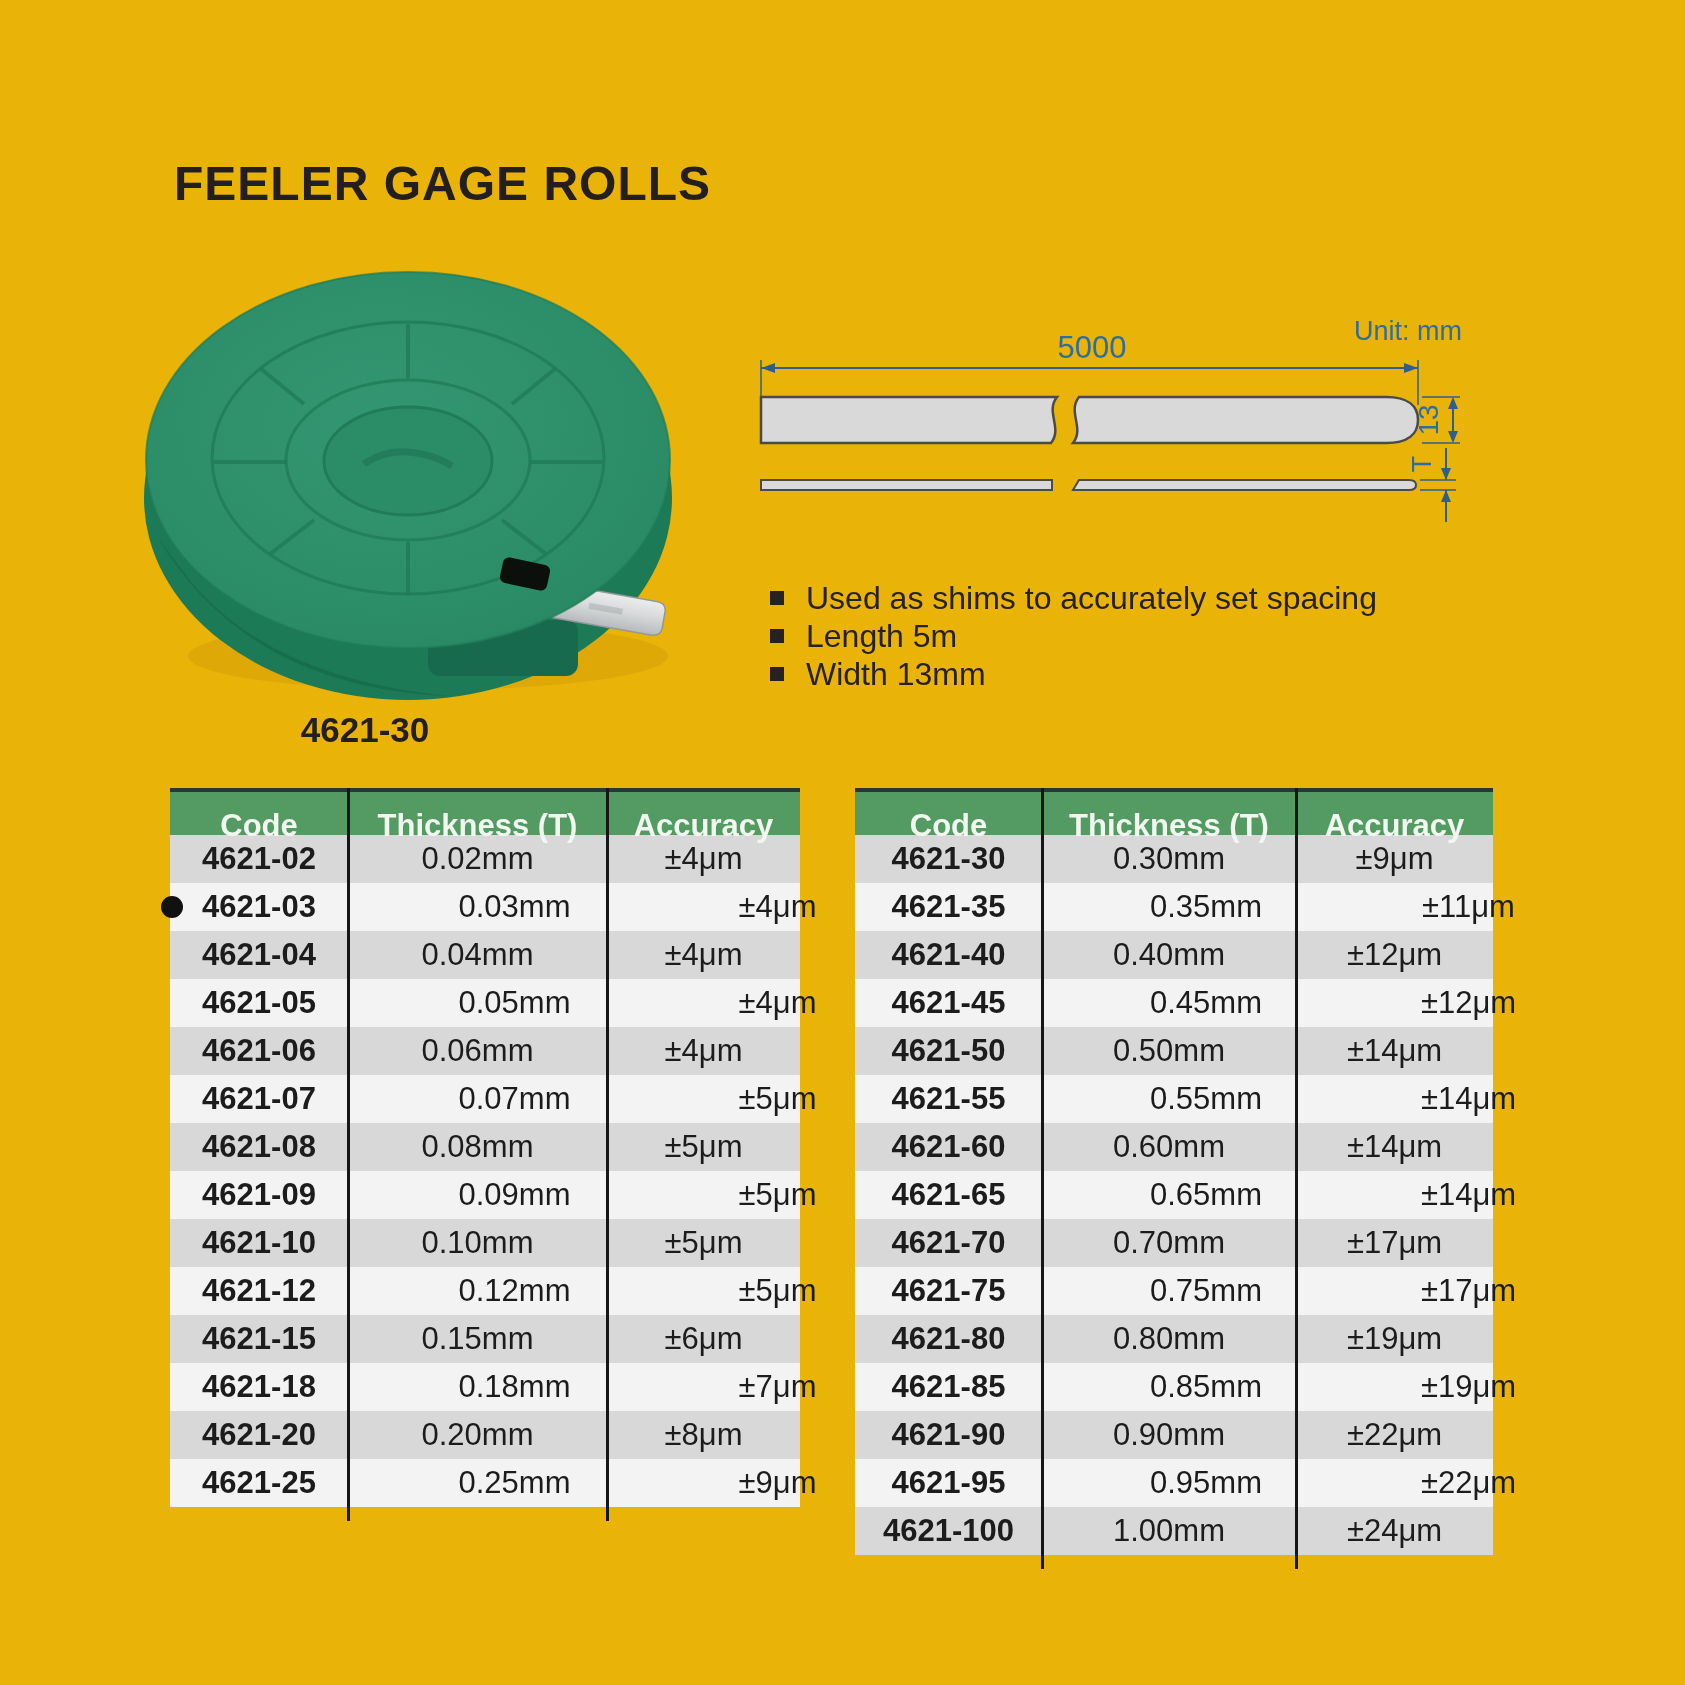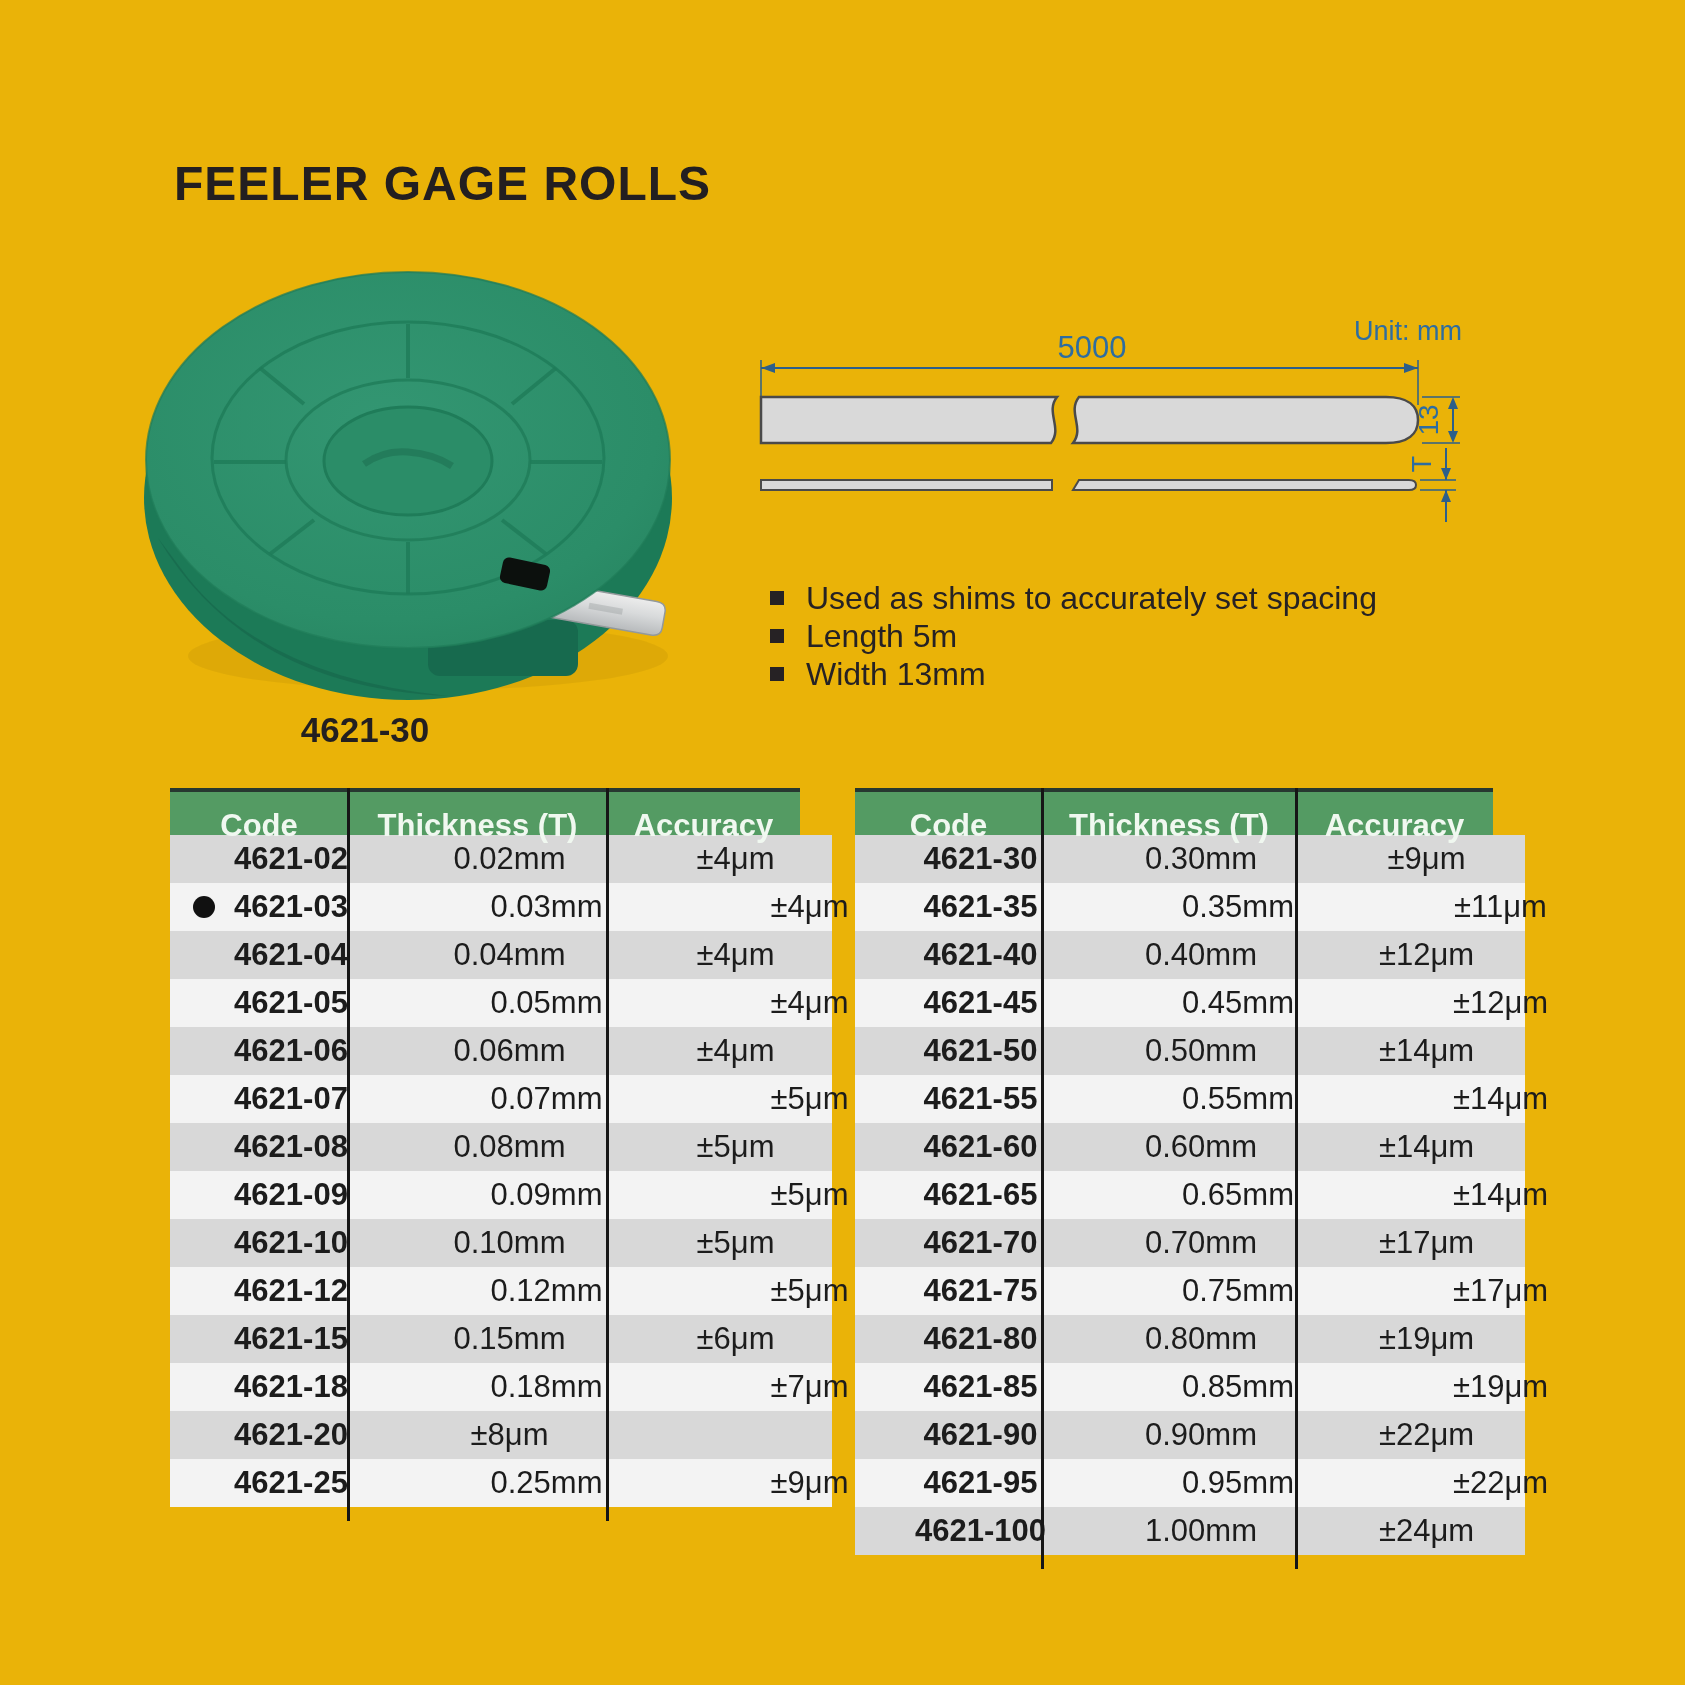--- a/index.html
+++ b/index.html
@@ -22,21 +22,21 @@
   .features li{position:relative;padding-left:36px;height:38px;line-height:38px;
                font-size:32px;color:#262224;white-space:nowrap;}
   .features li::before{content:"";position:absolute;left:0;top:12px;width:14px;height:14px;
                background:#262224;}
 
   .ptable{position:absolute;top:788px;}
   .ptable .thead{display:grid;height:47px;box-sizing:border-box;border-top:4px solid #273830;
                  background:#549b63;}
   .ptable .thead .hcell{display:flex;align-items:center;justify-content:center;
                  color:#f0f8f0;font-size:31px;font-weight:700;margin-top:16px;}
-  .ptable .trow{display:grid;height:48px;padding-left:32px;}
+  .ptable .trow{display:grid;height:48px;}
   .ptable .trow.odd{background:#d8d8d8;}
   .ptable .trow.even{background:#f3f3f3;gap:37px;}
   .ptable .cell{display:flex;align-items:center;justify-content:center;font-size:31px;
                 color:#1c1c1c;position:relative;}
   .ptable .cell.code{font-weight:700;}
   .ptable.left .thead,.ptable.left .trow{grid-template-columns:178px 259px 193px;width:630px;}
   .ptable.right .thead,.ptable.right .trow{grid-template-columns:187px 254px 197px;width:638px;}
   .ptable.left{left:170px;}
   .ptable.right{left:855px;}
   .vsep{position:absolute;top:0;width:3px;background:#161616;}
@@ -223,20 +223,21 @@
           <div class="cell">0.15mm</div>
           <div class="cell">±6μm</div>
         </div>
         <div class="trow even">
           <div class="cell code">4621-18</div>
           <div class="cell">0.18mm</div>
           <div class="cell">±7μm</div>
         </div>
         <div class="trow odd">
           <div class="cell code">4621-20</div>
+          <div class="cell">0.20mm</div>
           <div class="cell">±8μm</div>
         </div>
         <div class="trow even">
           <div class="cell code">4621-25</div>
           <div class="cell">0.25mm</div>
           <div class="cell">±9μm</div>
         </div>
       </div>
     <div class="vsep v1"></div>
     <div class="vsep v2"></div>

